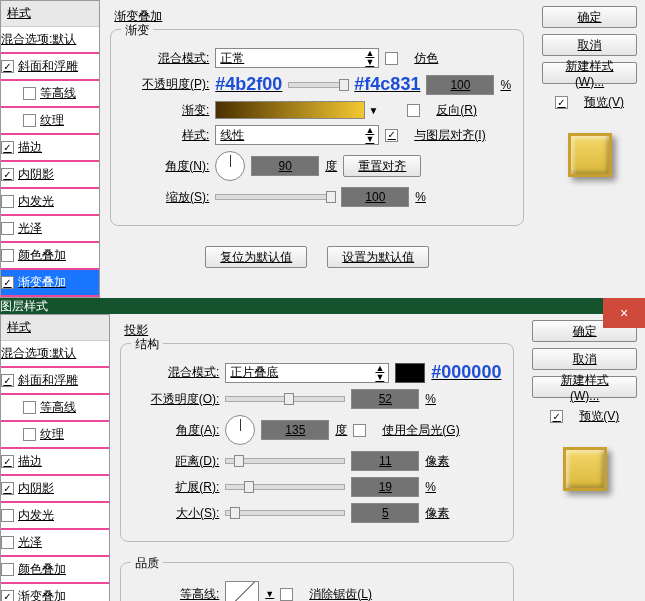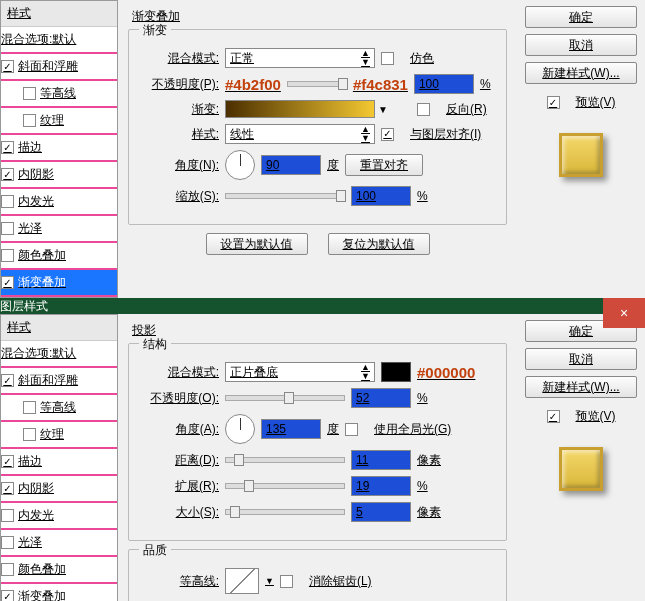--- a/index.html
+++ b/index.html
@@ -8,35 +8,35 @@
 .style-list { width: 118px; border: 1px solid #999; background: #fff; }
 .style-list .header { background: #e8e8e8; padding: 4px 6px; border-bottom: 1px solid #ccc; font-weight: normal; }
 .style-list .row { padding: 4px 0; border-bottom: 2px solid #ec4899; display: flex; align-items: center; gap: 4px; }
 .style-list .row.sub { padding-left: 22px; }
 .style-list .row.active { background: #1a75ff; color: #fff; }
 .chk { width: 13px; height: 13px; border: 1px solid #888; background: #fff; display: inline-flex; align-items: center; justify-content: center; font-size: 10px; line-height: 1; }
 .chk.on::after { content: "✓"; color: #000; }
 .style-list .row.active .chk.on::after { color: #000; }
 .main { flex: 1; padding: 6px 10px 10px 10px; position: relative; }
 .section-title { margin: 2px 0 4px 4px; }
-.box { border: 1px solid #bbb; border-radius: 2px; padding: 12px 12px 12px 12px; margin-bottom: 8px; position: relative; }
+.box { border: 1px solid #bbb; border-radius: 8px; padding: 12px 12px 12px 20px; margin-bottom: 20px; position: relative; }
 .box .legend { position: absolute; top: -8px; left: 10px; background: #f0f0f0; padding: 0 4px; }
 .form-row { display: flex; align-items: center; margin: 6px 0; gap: 6px; }
 .form-row .lab { width: 78px; text-align: right; }
-.sel { border: 1px solid #888; background: #fff; height: 20px; width: 150px; padding: 0 4px; display: flex; justify-content: space-between; align-items: center; }
+.sel { border: 1px solid #888; background: #fff; height: 20px; width: 164px; padding: 0 4px; display: flex; justify-content: space-between; align-items: center; }
 .sel .arrows { font-size: 9px; line-height: 1; display: flex; flex-direction: column; }
-.num { border: 1px solid #888; background: #1d4ed8; width: 60px; height: 20px; padding: 0 4px; text-align: left; }
+.num { border: 1px solid #888; background: #737373; width: 68px; height: 20px; padding: 0 4px; text-align: center; }
 .btn { border: 1px solid #888; background: linear-gradient(#fdfdfd,#e4e4e4); height: 22px; padding: 0 14px; display: inline-flex; align-items: center; justify-content: center; border-radius: 2px; }
 .slider { width: 120px; height: 6px; background: #ddd; border: 1px solid #aaa; position: relative; }
 .slider .thumb { position: absolute; top: -4px; width: 10px; height: 12px; background: #eee; border: 1px solid #888; }
 .dial { width: 30px; height: 30px; border: 1px solid #888; border-radius: 50%; background: #fff; position: relative; }
 .dial::after { content: ""; position: absolute; left: 50%; top: 3px; width: 1px; height: 12px; background: #333; transform-origin: bottom; }
 .grad-bar { width: 150px; height: 18px; border: 1px solid #888; background: linear-gradient(to right,#4b2f00,#f4c831); position: relative; }
 .grad-bar .arrow { position: absolute; right: -14px; top: 3px; font-size: 10px; }
-.hex { color: #c2410c; font-weight: bold; font-size: 15px; }
+.hex { color: #1d4ed8; font-weight: bold; font-size: 18px; }
 .swatch-black { width: 30px; height: 20px; background: #000; border: 1px solid #555; }
 .contour { width: 34px; height: 26px; border: 1px solid #888; background: linear-gradient(135deg,#fff 49%,#888 50%,#888 52%,#fff 53%); position: relative; }
 .right-col { width: 128px; padding: 6px 8px; display: flex; flex-direction: column; gap: 6px; align-items: stretch; }
 .right-col .btn { width: 100%; justify-content: center; }
 .preview-cube { width: 44px; height: 44px; margin: 16px auto; background: linear-gradient(#f4d76a,#d9b73a); border: 3px solid #c9a030; box-shadow: 4px 4px 6px rgba(0,0,0,.4), inset 2px 2px 4px rgba(255,255,255,.6), inset -2px -2px 4px rgba(0,0,0,.3); }
 .title-bar { background: #14532d; color: #fff; height: 16px; display: flex; align-items: center; justify-content: flex-start; position: relative; font-size: 13px; }
 .title-bar .close { position: absolute; right: 0; top: 0; width: 42px; height: 30px; background: #cf4a3a; color: #fff; display: flex; align-items: center; justify-content: center; font-size: 14px; }
 .check-inline { display: inline-flex; align-items: center; gap: 16px; }
 </style>
 </head>
@@ -142,22 +142,22 @@
       <div class="form-row">
         <span class="lab">缩放(S):</span>
         <div class="slider">
             <div class="thumb" style="left:110px"></div>
           </div>
         <input class="num" value="100" style="">
         <span>%</span>
       </div>
     </div>
     <div class="form-row" style="justify-content:center;gap:20px">
+      <button class="btn">复位为默认值</button>
       <button class="btn">设置为默认值</button>
-      <button class="btn">复位为默认值</button>
     </div>
   </div>
   <div class="right-col">
     <button class="btn">确定</button>
     <button class="btn">取消</button>
     <button class="btn">新建样式(W)...</button>
     <div class="check-inline" style="justify-content:center;margin-top:4px">
         <span class="chk on"></span>
         <span>预览(V)</span>
       </div>

